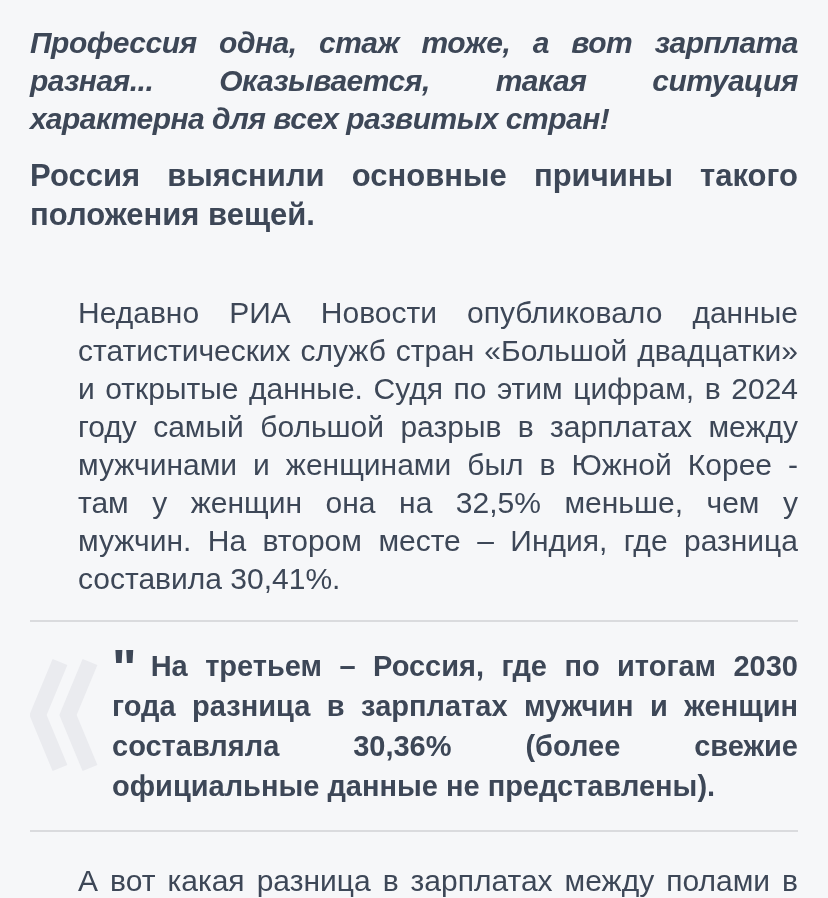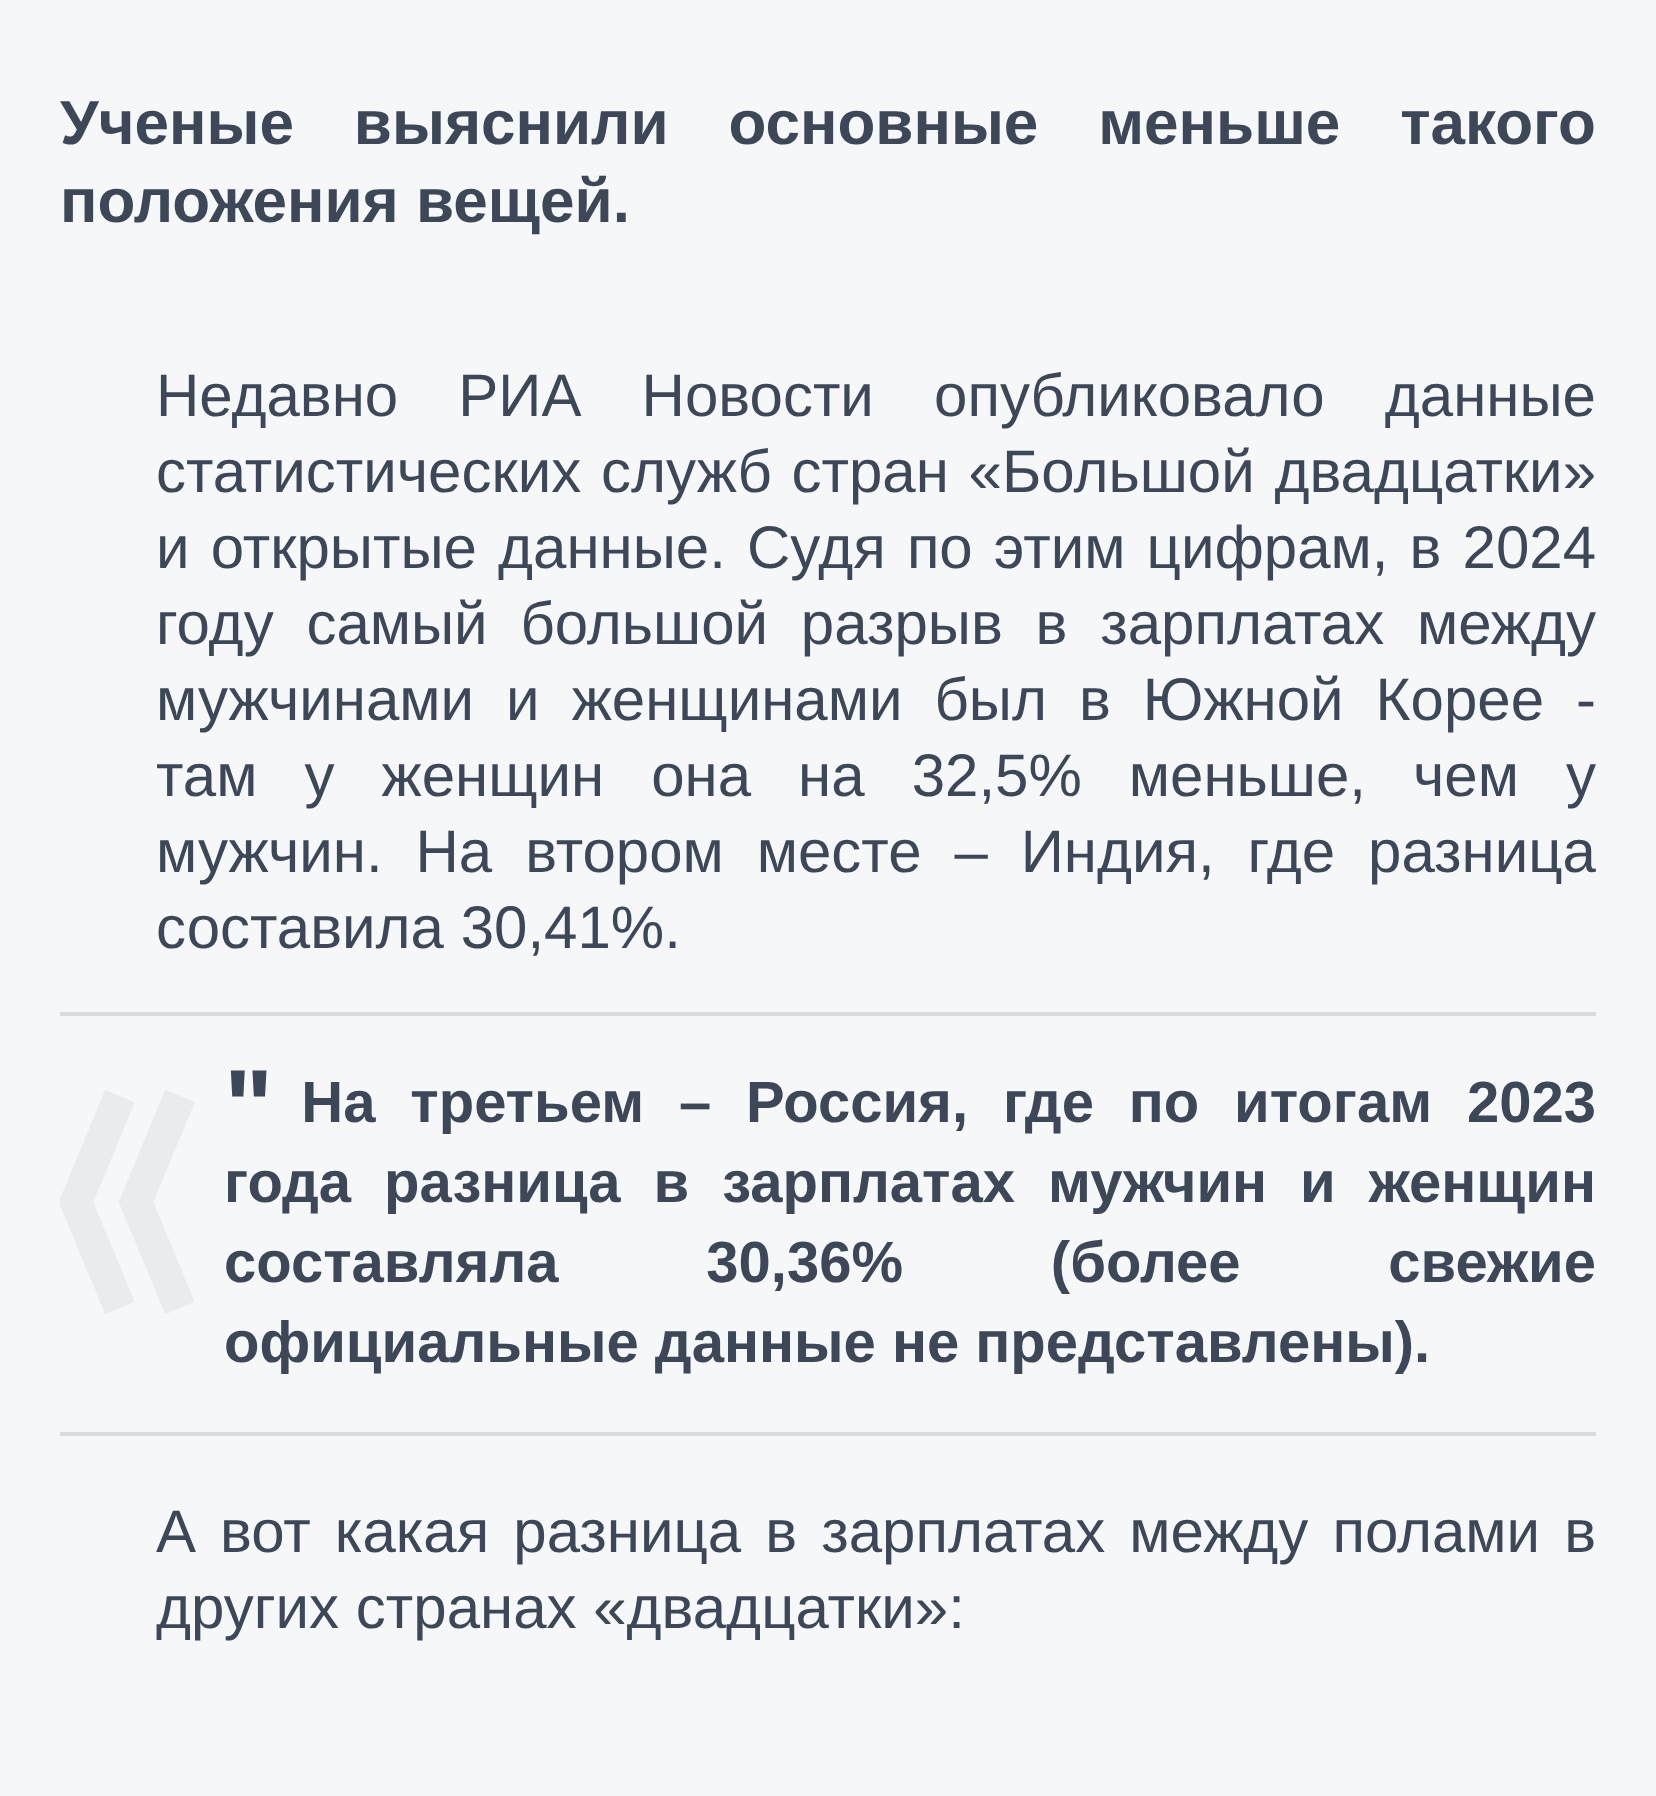--- a/index.html
+++ b/index.html
@@ -77,32 +77,33 @@
     margin-top: 30px;
     font-size: 30px;
     line-height: 38px;
   }
 </style>
 </head>
 <body>
 
 <main class="page">
 
+  <p class="lead">Профессия одна, стаж тоже, а вот зарплата разная... Оказывается, такая ситуация характерна для всех развитых стран!</p>
 
-  <p class="subtitle">Ученые выяснили основные меньше такого положения вещей.</p>
+  <p class="subtitle">Россия выяснили основные причины такого положения вещей.</p>
 
   <p class="body-text">Недавно РИА Новости опубликовало данные статистических служб стран «Большой двадцатки» и открытые данные. Судя по этим цифрам, в 2024 году самый большой разрыв в зарплатах между мужчинами и женщинами был в Южной Корее - там у женщин она на 32,5% меньше, чем у мужчин. На втором месте – Индия, где разница составила 30,41%.</p>
 
   <blockquote class="quote">
     <span class="watermark">
       <svg width="68" height="114" viewBox="0 0 68 114" fill="none" xmlns="http://www.w3.org/2000/svg">
         <path d="M30 4 L8 57 L30 110" stroke="currentColor" stroke-width="16" fill="none"></path>
         <path d="M60 4 L38 57 L60 110" stroke="currentColor" stroke-width="16" fill="none"></path>
       </svg>
     </span>
     <div class="quote-inner">
-      <span class="qmark">"</span><span>На третьем – Россия, где по итогам 2023 года разница в зарплатах мужчин и женщин составляла 30,36% (более свежие официальные данные не представлены).</span>
+      <span class="qmark">"</span><span>На третьем – Россия, где по итогам 2030 года разница в зарплатах мужчин и женщин составляла 30,36% (более свежие официальные данные не представлены).</span>
     </div>
   </blockquote>
 
   <p class="body-text closing-text">А вот какая разница в зарплатах между полами в других странах «двадцатки»:</p>
 
 </main>
 
 </body></html>

